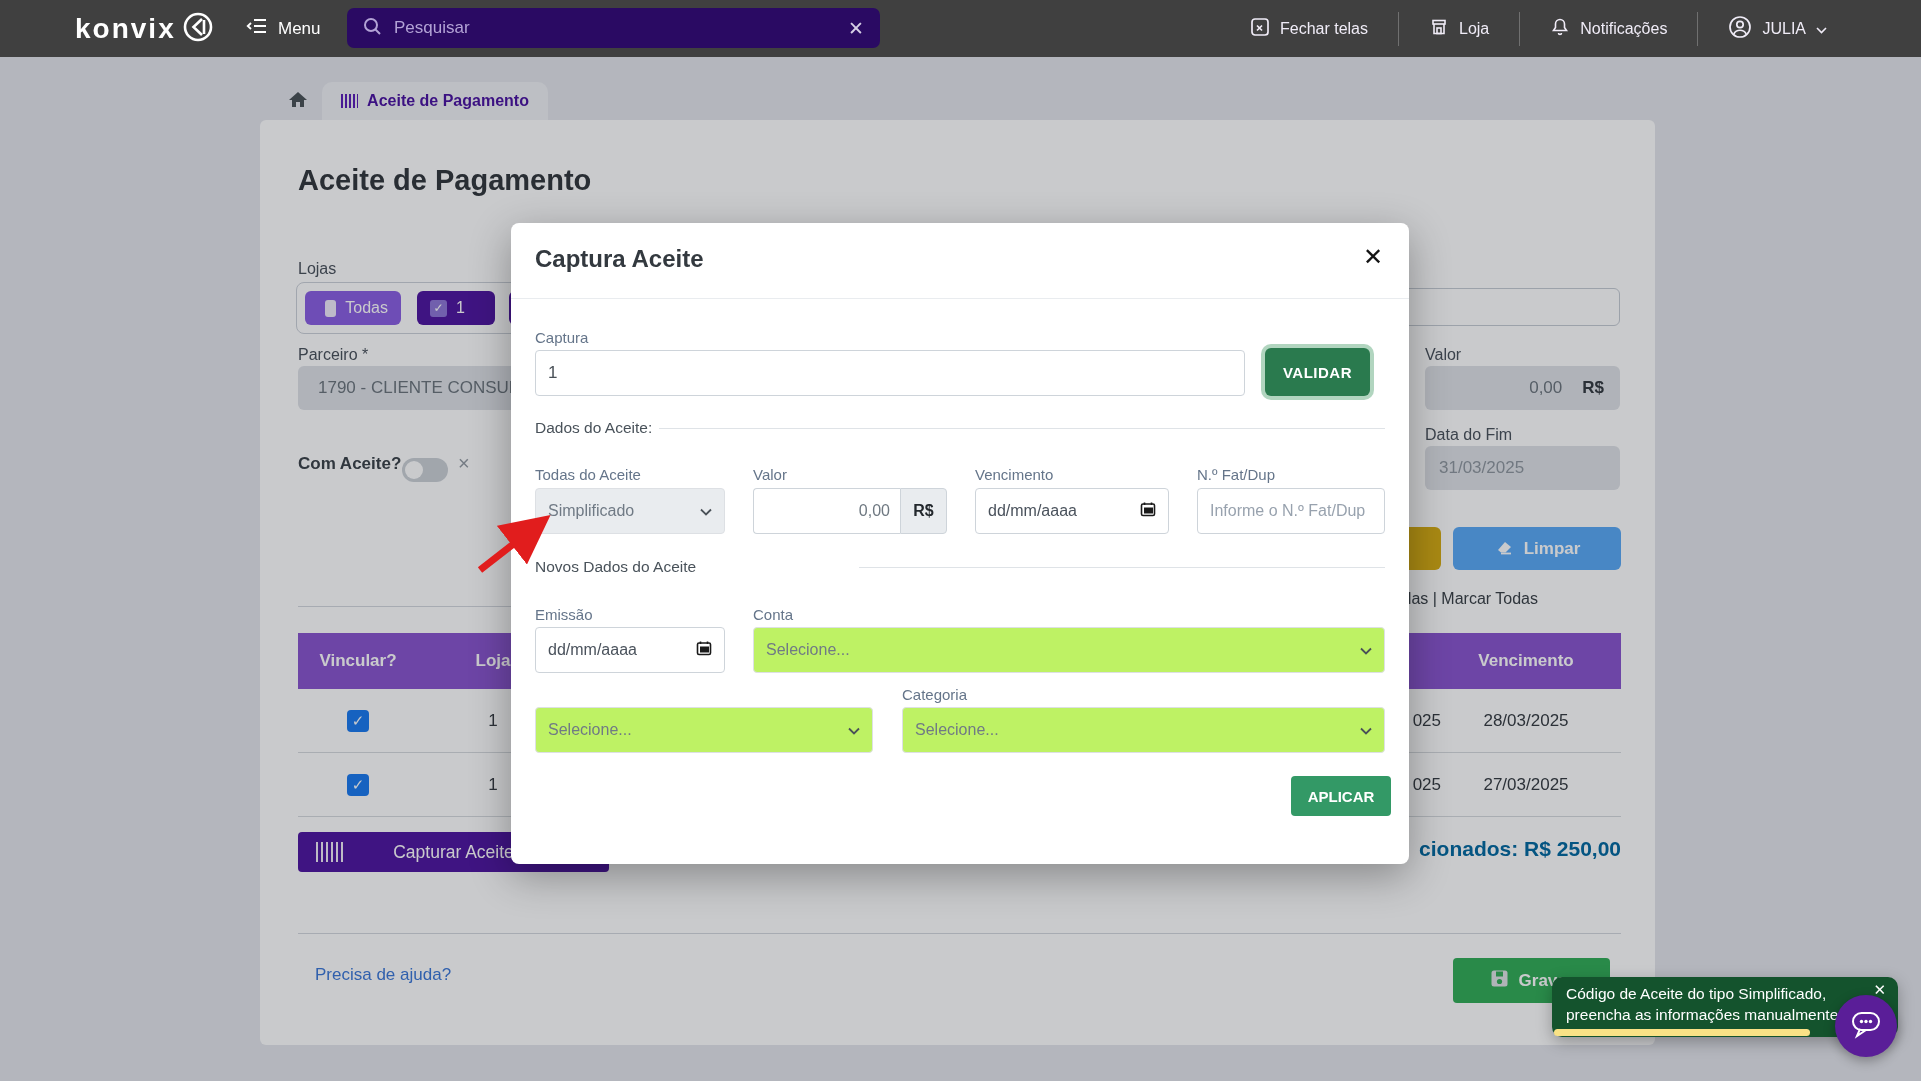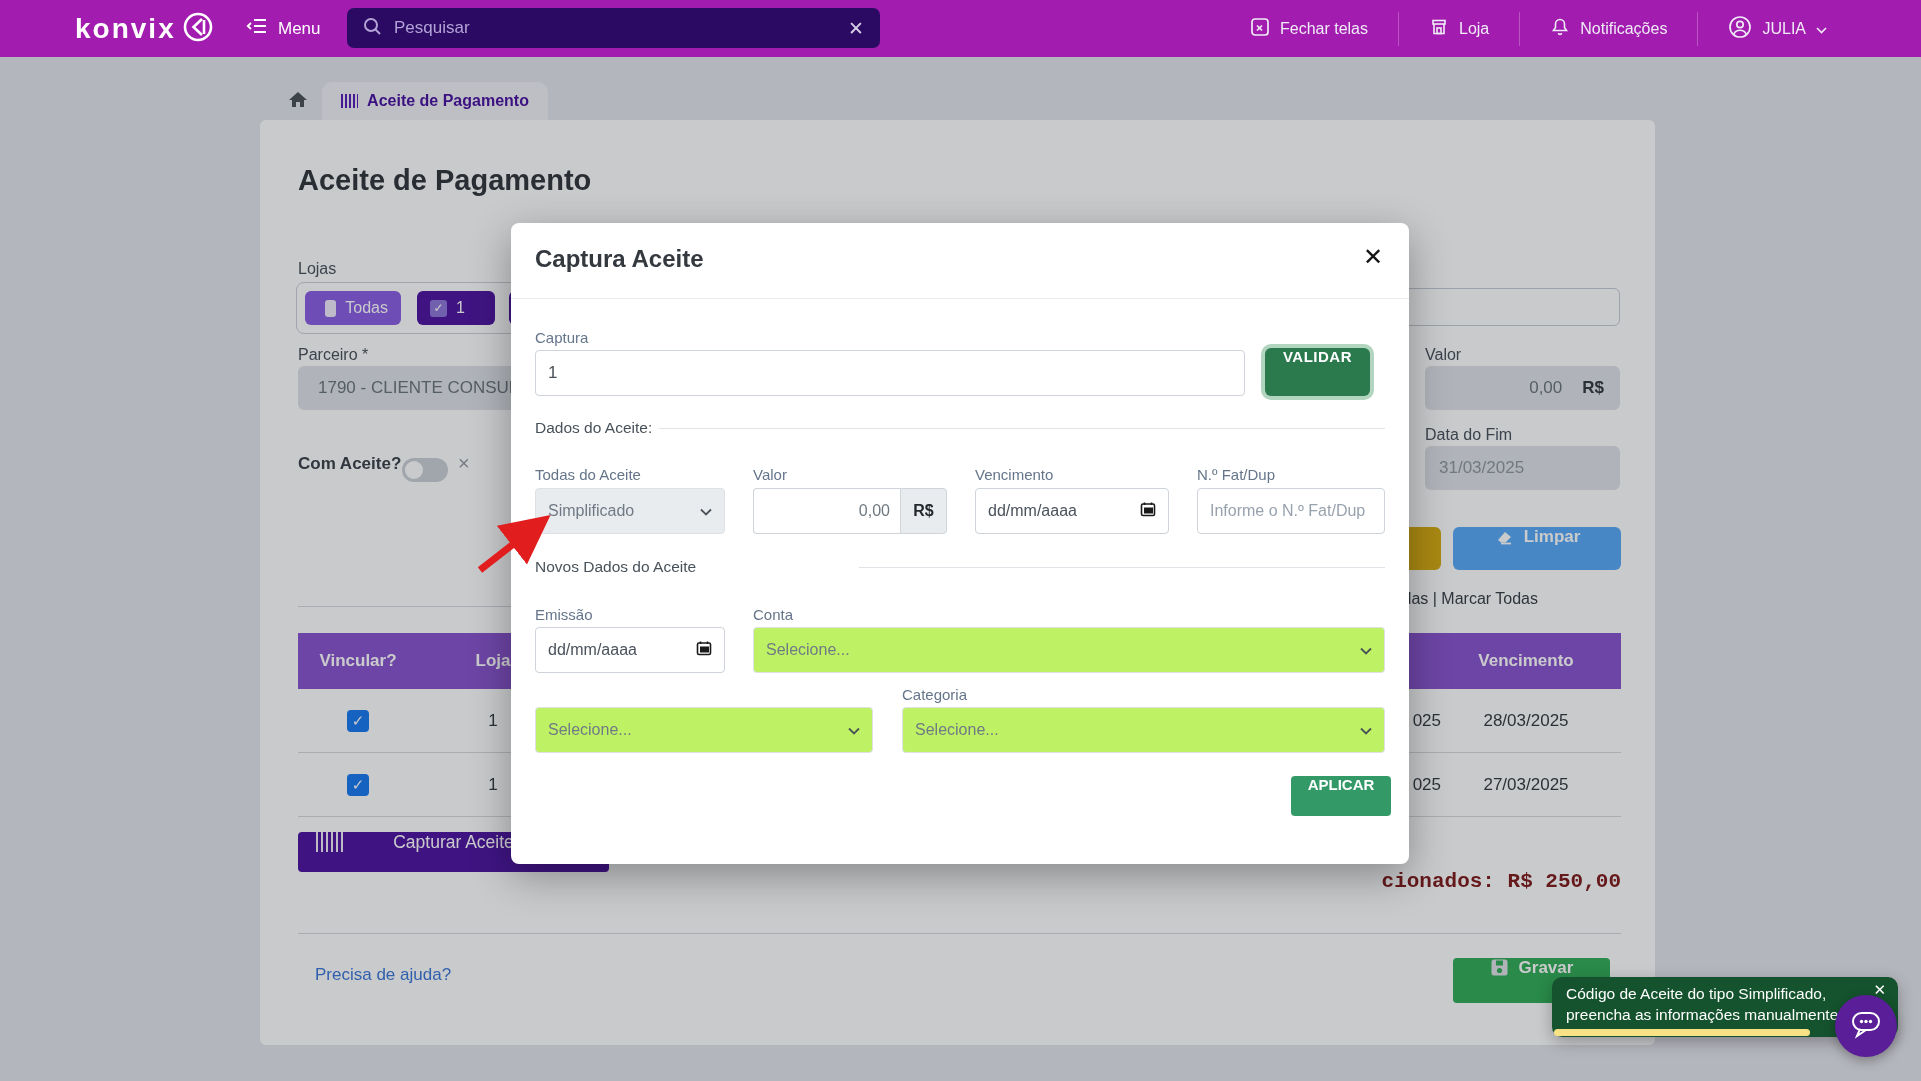--- a/index.html
+++ b/index.html
@@ -2,21 +2,21 @@
 <html><head>
 <meta charset="utf-8">
 <style>
   * { margin:0; padding:0; box-sizing:border-box; }
   html,body { width:1921px; height:1081px; overflow:hidden;
     font-family:"Liberation Sans", sans-serif; background:#e4e6ec; }
   .abs { position:absolute; }
 
   
   .navbar { position:absolute; left:0; top:0; width:1921px; height:57px;
-    background:#a21caf; z-index:40; }
+    background:#404040; z-index:40; }
   .brand { position:absolute; left:75px; top:0; height:57px; display:flex; align-items:center; gap:6px; }
   .brand-text { color:#fff; font-size:28px; font-weight:bold; letter-spacing:2px; }
   .menu-btn { position:absolute; left:245px; top:0; height:57px; display:flex; align-items:center; gap:9px; color:#fff; font-size:17px; cursor:pointer; }
   .search-box { position:absolute; left:347px; top:8px; width:533px; height:40px;
     background:#2a0a63; border-radius:7px; display:flex; align-items:center; padding:0 16px; }
   .search-box input { flex:1; background:transparent; border:none; outline:none;
     color:#e4dcf5; font-size:17px; margin-left:12px; font-family:inherit; }
   .search-box input::placeholder { color:#b3a3d6; }
   .search-clear { color:#d6cfe6; font-size:19px; cursor:pointer; }
   .nav-right { position:absolute; right:64px; top:0; height:57px; display:flex; align-items:center; }
@@ -39,21 +39,21 @@
   .chips-box { position:absolute; left:36px; top:162px; width:470px; height:52px;
     border:1px solid #ccd1d9; border-radius:8px; }
   .chip { position:absolute; top:8px; height:34px; border-radius:6px; display:flex;
     align-items:center; gap:9px; padding:0 13px; color:#fff; font-size:16px; cursor:pointer; }
   .chip-cb { width:17px; height:17px; border-radius:3px; display:flex; align-items:center;
     justify-content:center; font-size:12px; color:#fff; }
   .inp-dis { background:#dfe2e7; border:none; border-radius:6px; color:#6c757d; font-size:17px; }
   .toggle { position:absolute; left:142px; top:338px; width:46px; height:24px; border-radius:12px;
     background:#ccd1d7; cursor:pointer; }
   .toggle .knob { position:absolute; left:3px; top:3px; width:18px; height:18px; border-radius:50%; background:#fff; }
-  .btn { display:flex; justify-content:center; gap:10px; border:none;
+  .btn { display:flex; align-items:center; justify-content:center; gap:10px; border:none;
     border-radius:6px; color:#fff; font-size:17px; font-weight:600; cursor:pointer; font-family:inherit; }
   .thead { position:absolute; left:38px; top:513px; width:1323px; height:56px; background:#8a55cf;
     display:flex; align-items:center; color:#fff; font-weight:bold; font-size:17px; padding-right:10px; }
   .trow { position:absolute; left:38px; width:1323px; height:64px; display:flex; align-items:center;
     border-bottom:1px solid #d6dade; color:#363c42; font-size:17px; padding-right:10px; }
   .c1 { width:120px; text-align:center; display:flex; justify-content:center; }
   .c2 { width:150px; text-align:center; }
   .csp { flex:1; }
   .c3 { width:170px; text-align:right; }
   .c4 { width:170px; text-align:center; }
@@ -267,21 +267,21 @@
     <span class="c2">1</span>
     <span class="csp"></span>
     <span class="c3">025</span>
     <span class="c4">27/03/2025</span>
   </div>
 
   <button class="btn abs" style="left:38px;top:712px;width:311px;height:40px;background:#4f16a0;border-radius:4px;font-weight:normal;font-size:17.5px;">
     <span style="position:absolute;left:18px;width:30px;height:20px;background:repeating-linear-gradient(90deg,#fff 0 2px,transparent 2px 5px);opacity:.92;"></span>
     <span>Capturar Aceite</span>
   </button>
-  <div class="abs" style="left:961px;top:750px;width:400px;text-align:right;font-size:21px;font-weight:600;color:#7f1d1d;font-family:Liberation Mono, monospace;">cionados: R$ 250,00</div>
+  <div class="abs" style="left:961px;top:717px;width:400px;text-align:right;font-size:21px;font-weight:600;color:#0369a1;">cionados: R$ 250,00</div>
 
   <div class="hr" style="left:38px;top:813px;width:1323px;"></div>
   <a class="abs" style="left:55px;top:845px;font-size:17px;color:#3c78d8;text-decoration:none;cursor:pointer;">Precisa de ajuda?</a>
   <button class="btn abs" style="left:1193px;top:838px;width:157px;height:45px;background:#33ad58;border-radius:4px;">
     <span>
       <svg width="19" height="19" viewBox="0 0 19 19">
           <rect x="1.5" y="1.5" width="16" height="16" rx="2.5" fill="#dfe3e6"></rect>
           <rect x="6" y="2.5" width="7" height="5" fill="#33ad58"></rect>
           <circle cx="9.5" cy="12.5" r="2.6" fill="#33ad58"></circle>
         </svg>

